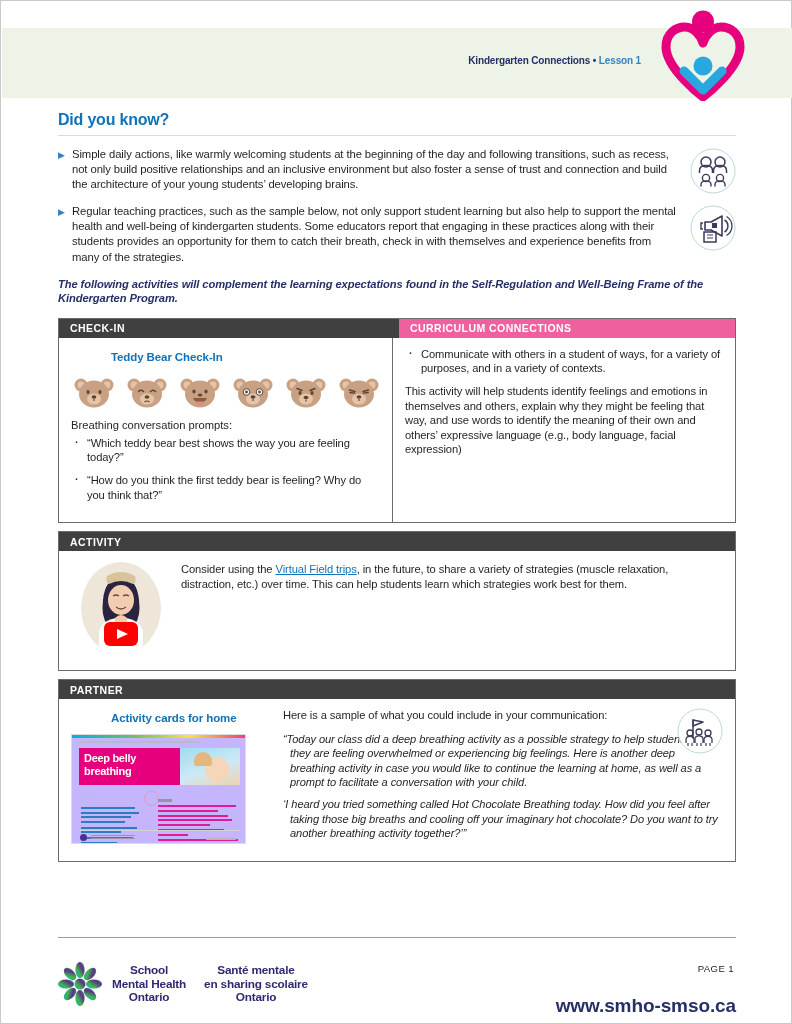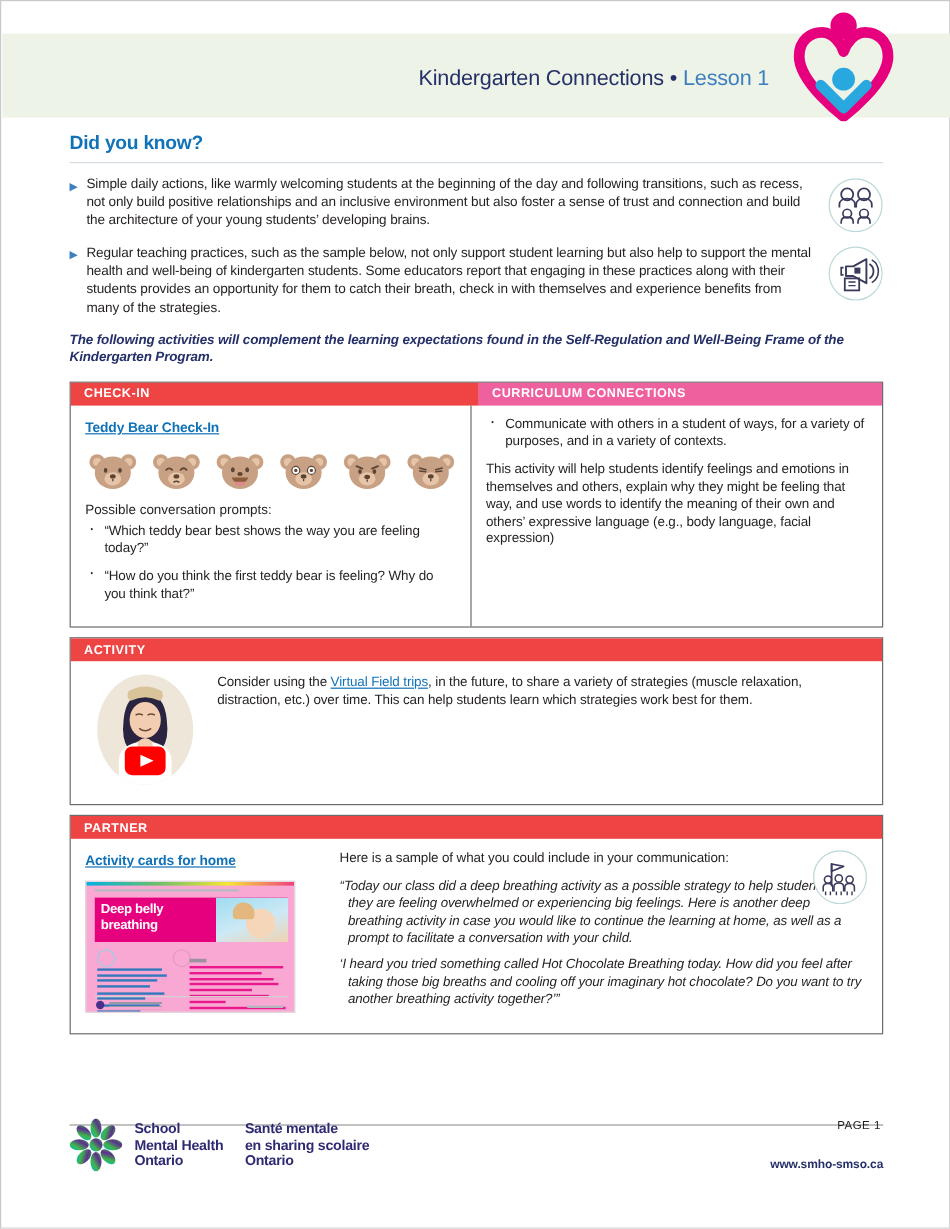--- a/index.html
+++ b/index.html
@@ -28,22 +28,22 @@
   
   .header-band {
     position: absolute;
     left: 1px; top: 27px;
     width: 790px; height: 70px;
     background: #edf3e6;
   }
   .header-title {
     position: absolute;
     right: 150px; top: 54px;
-    font-size: 18px;
-    font-weight: normal;
+    font-size: 10px;
+    font-weight: bold;
     letter-spacing: -0.15px;
     color: #253068;
     white-space: nowrap;
   }
   .header-title .lesson {
     color: #3c7fc1;
   }
   .logo-heart {
     position: absolute;
     right: 45px; top: 8px;
@@ -117,21 +117,21 @@
     display: flex;
     align-items: center;
   }
   .bar-label {
     font-size: 10.5px;
     font-weight: bold;
     color: #ffffff;
     letter-spacing: 0.45px;
     padding-left: 11px;
   }
-  .bar-dark  { background: #ef4444; }
+  .bar-dark  { background: #404040; }
   .bar-light { background: #ef609f; }
 
   .two-col {
     display: flex;
   }
   .col-left {
     width: 340px;
     box-sizing: border-box;
     border-right: 1px solid #6b6b6b;
   }
@@ -141,24 +141,24 @@
   }
 
   .pad {
     padding: 9px 12px 12px 12px;
   }
 
   .sublink {
     font-size: 11.5px;
     font-weight: bold;
     color: #1072b8;
-    text-decoration: underline;
     display: inline-block;
     margin-bottom: 6px;
     letter-spacing: -0.1px;
+    margin-left: 40px;
   }
   .body-txt {
     font-size: 11.2px;
     line-height: 14.6px;
     letter-spacing: -0.1px;
   }
   .inline-link {
     color: #1072b8;
     text-decoration: underline;
   }
@@ -257,21 +257,21 @@
     width: 46px; height: 46px;
   }
   .partner-text-block { padding-right: 58px; }
 
   
   .card-thumb {
     width: 175px;
     height: 110px;
     border: 1px solid #dcdcdc;
     box-sizing: border-box;
-    background: #f9a8d4;
+    background: #c4b5fd;
     position: relative;
     overflow: hidden;
     margin-top: 4px;
   }
   .card-topline {
     position: absolute; left: 0; top: 0;
     width: 100%; height: 3px;
     background: linear-gradient(90deg,#00b1e1 0%,#6dc067 35%,#f7e733 68%,#ee3e80 100%);
   }
   .card-microline {
@@ -349,23 +349,24 @@
 
   
   .footer-rule {
     position: absolute;
     left: 57px; top: 936px;
     width: 678px; height: 1px;
     background: #9a9a9a;
   }
   .footer {
     position: absolute;
-    left: 57px; top: 928px;
+    left: 57px; top: 958px;
     width: 678px;
     height: 60px;
+    text-align: center;
   }
   .smho-logo-wrap {
     position: absolute; left: 0; top: 2px;
     display: flex; align-items: flex-start;
   }
   .smho-mark { width: 44px; height: 46px; }
   .smho-words {
     display: flex;
     margin-left: 10px;
     margin-top: 3px;
@@ -381,21 +382,21 @@
   .page-num {
     position: absolute;
     right: 2px; top: 4px;
     font-size: 9.6px;
     letter-spacing: 0.4px;
     color: #231f20;
   }
   .site-url {
     position: absolute;
     right: 0; top: 36px;
-    font-size: 10px;
+    font-size: 19px;
     font-weight: bold;
     color: #253068;
     letter-spacing: -0.1px;
   }
 </style>
 </head>
 <body>
 
 <div class="page">
 
@@ -545,21 +546,21 @@
                 <circle cx="34" cy="9" r="3.4" fill="#e6c4a8"></circle>
               <ellipse cx="21" cy="18" rx="15" ry="13.5" fill="#c8a083"></ellipse>
               <ellipse cx="21" cy="23" rx="7" ry="5.5" fill="#e6c4a8"></ellipse>
               <path d="M11.5 14 l5.5 1.5 M11.8 16.5 l5 0.6" stroke="#5c4433" stroke-width="1.3" stroke-linecap="round"></path>
               <path d="M30.5 14 l-5.5 1.5 M30.2 16.5 l-5 0.6" stroke="#5c4433" stroke-width="1.3" stroke-linecap="round"></path>
               <ellipse cx="21" cy="21" rx="2.4" ry="1.8" fill="#5c4433"></ellipse>
               <path d="M21 23 v2" stroke="#5c4433" stroke-width="1.1"></path>
             </svg>
           </div>
 
-          <div class="prompt-head">Possible conversation prompts:</div>
+          <div class="prompt-head">Breathing conversation prompts:</div>
           <ul class="dotlist">
             <li>“Which teddy bear best shows the way you are feeling today?”</li>
             <li>“How do you think the first teddy bear is feeling? Why do you think that?”</li>
           </ul>
         </div>
 
         <div class="col-right pad">
           <ul class="dotlist">
             <li>Communicate with others in a student of ways, for a variety of purposes, and in a variety of contexts.</li>
           </ul>

